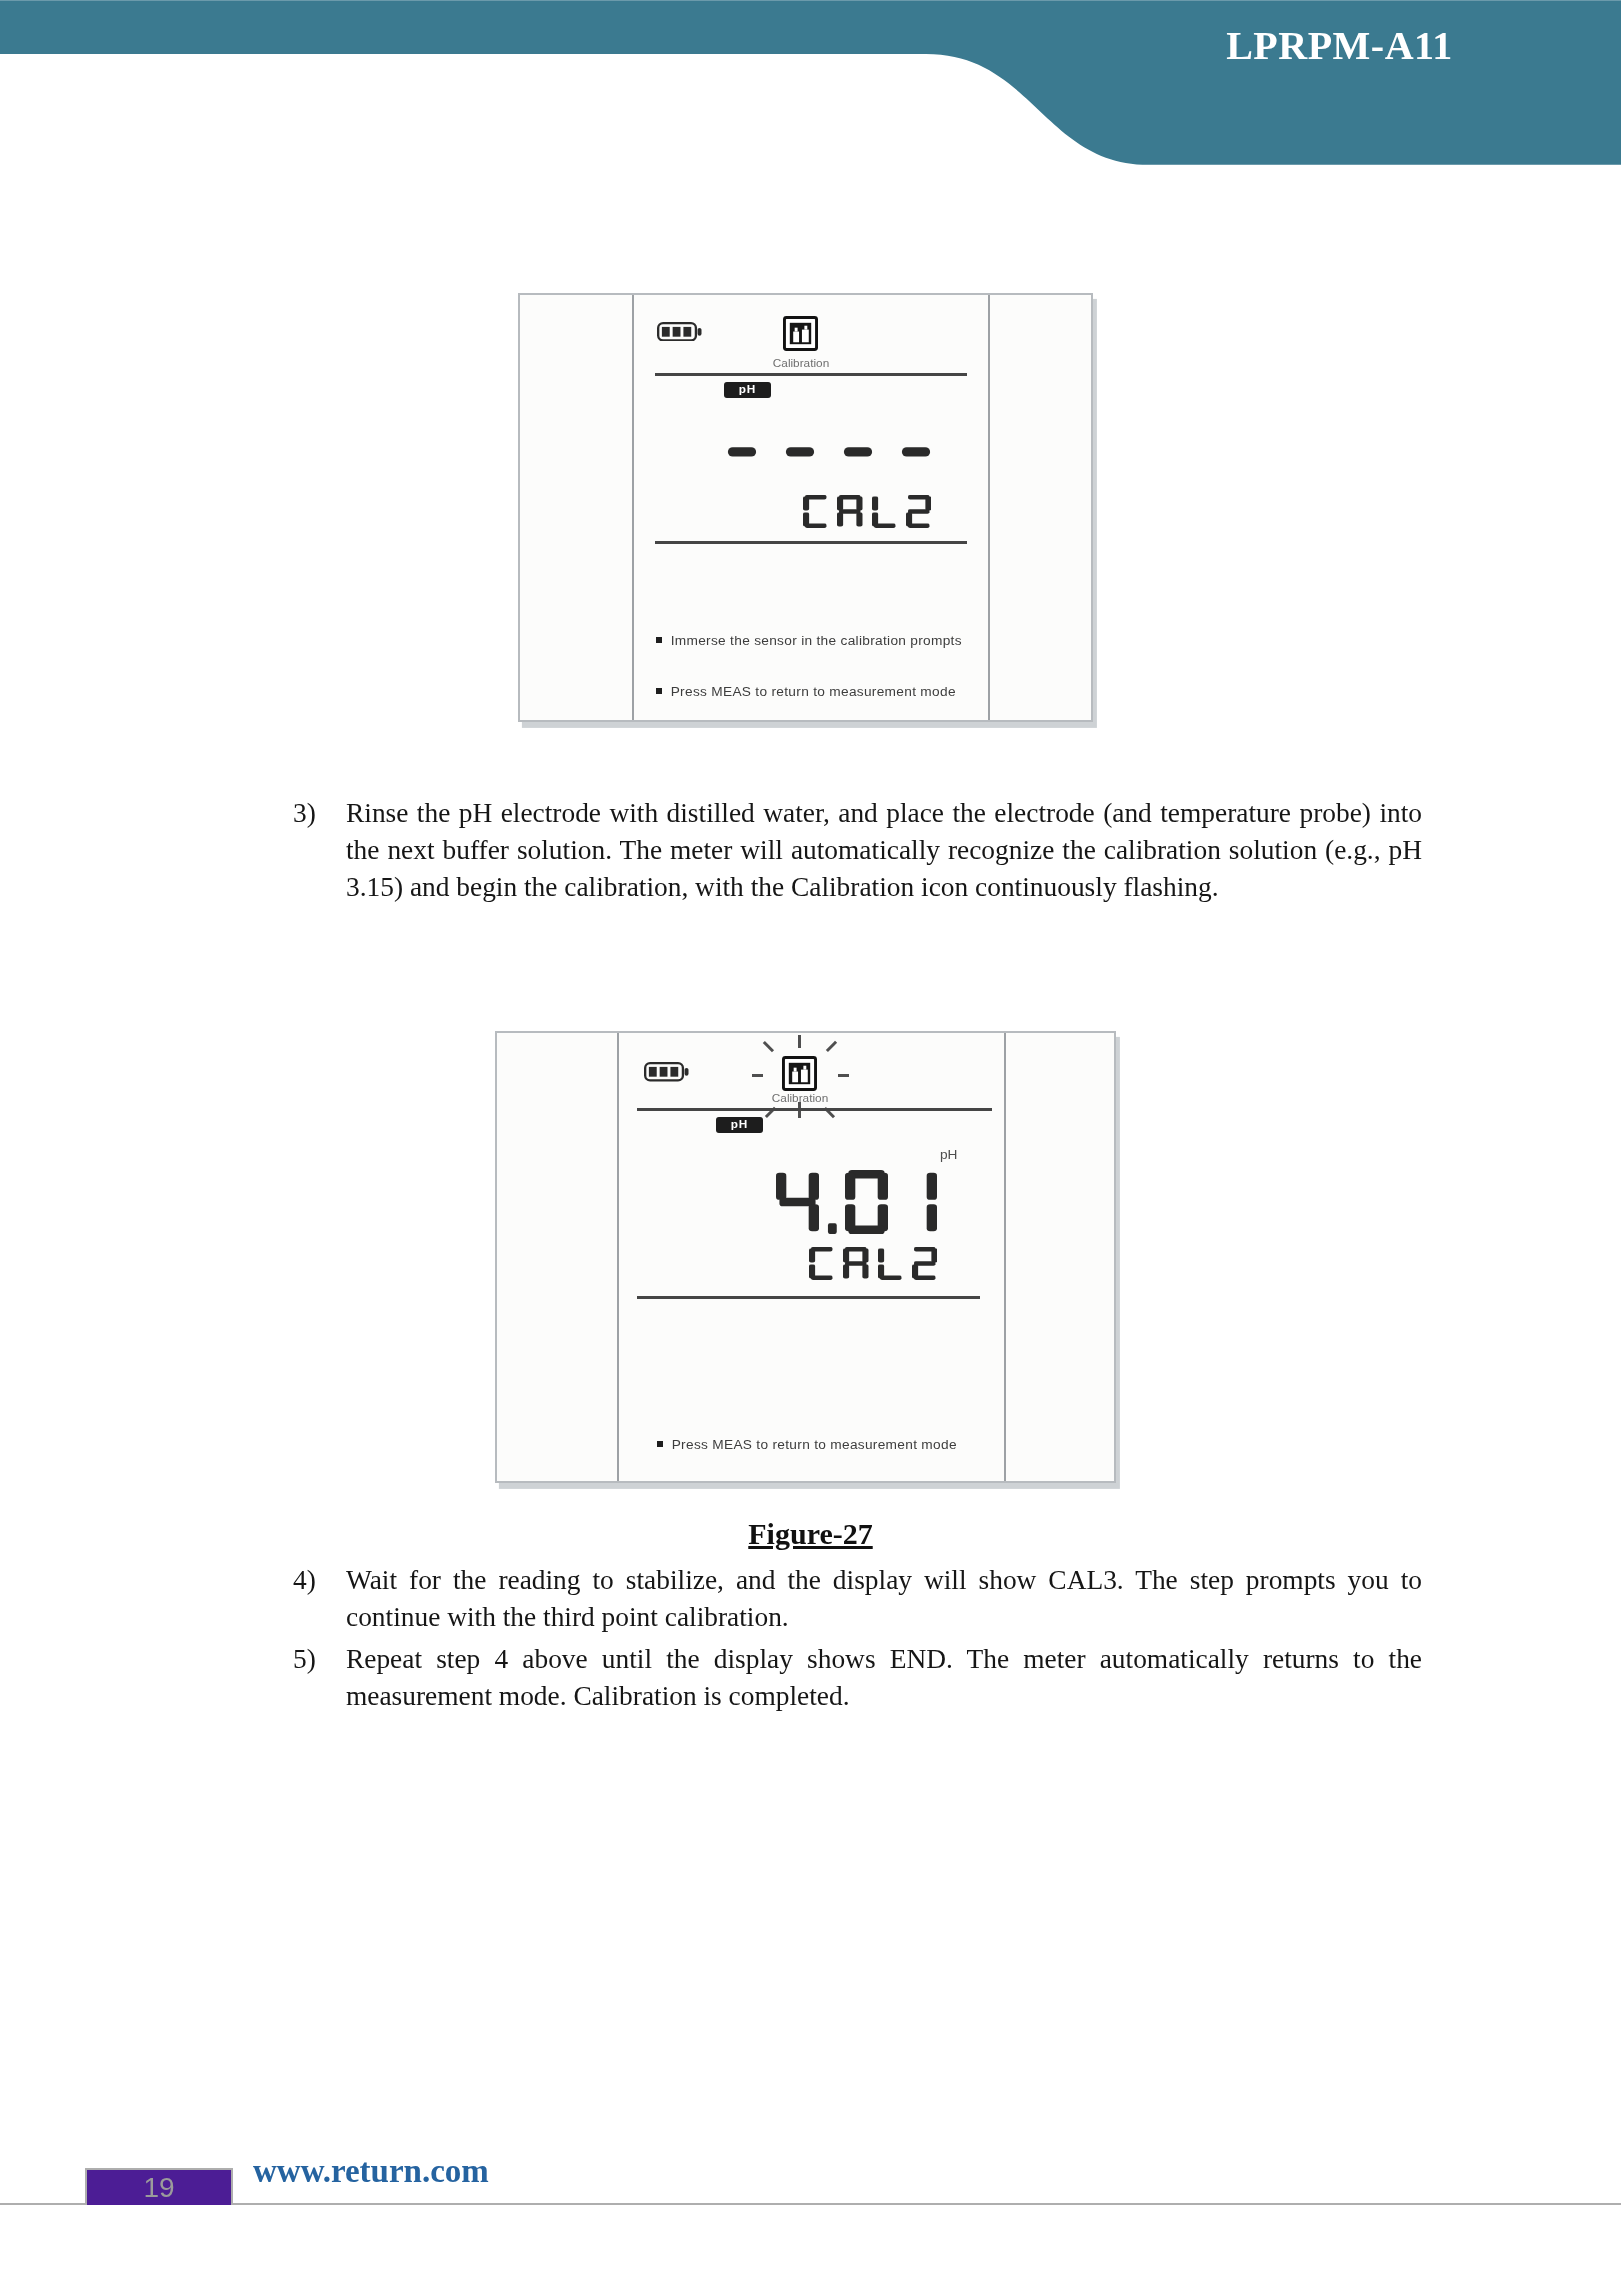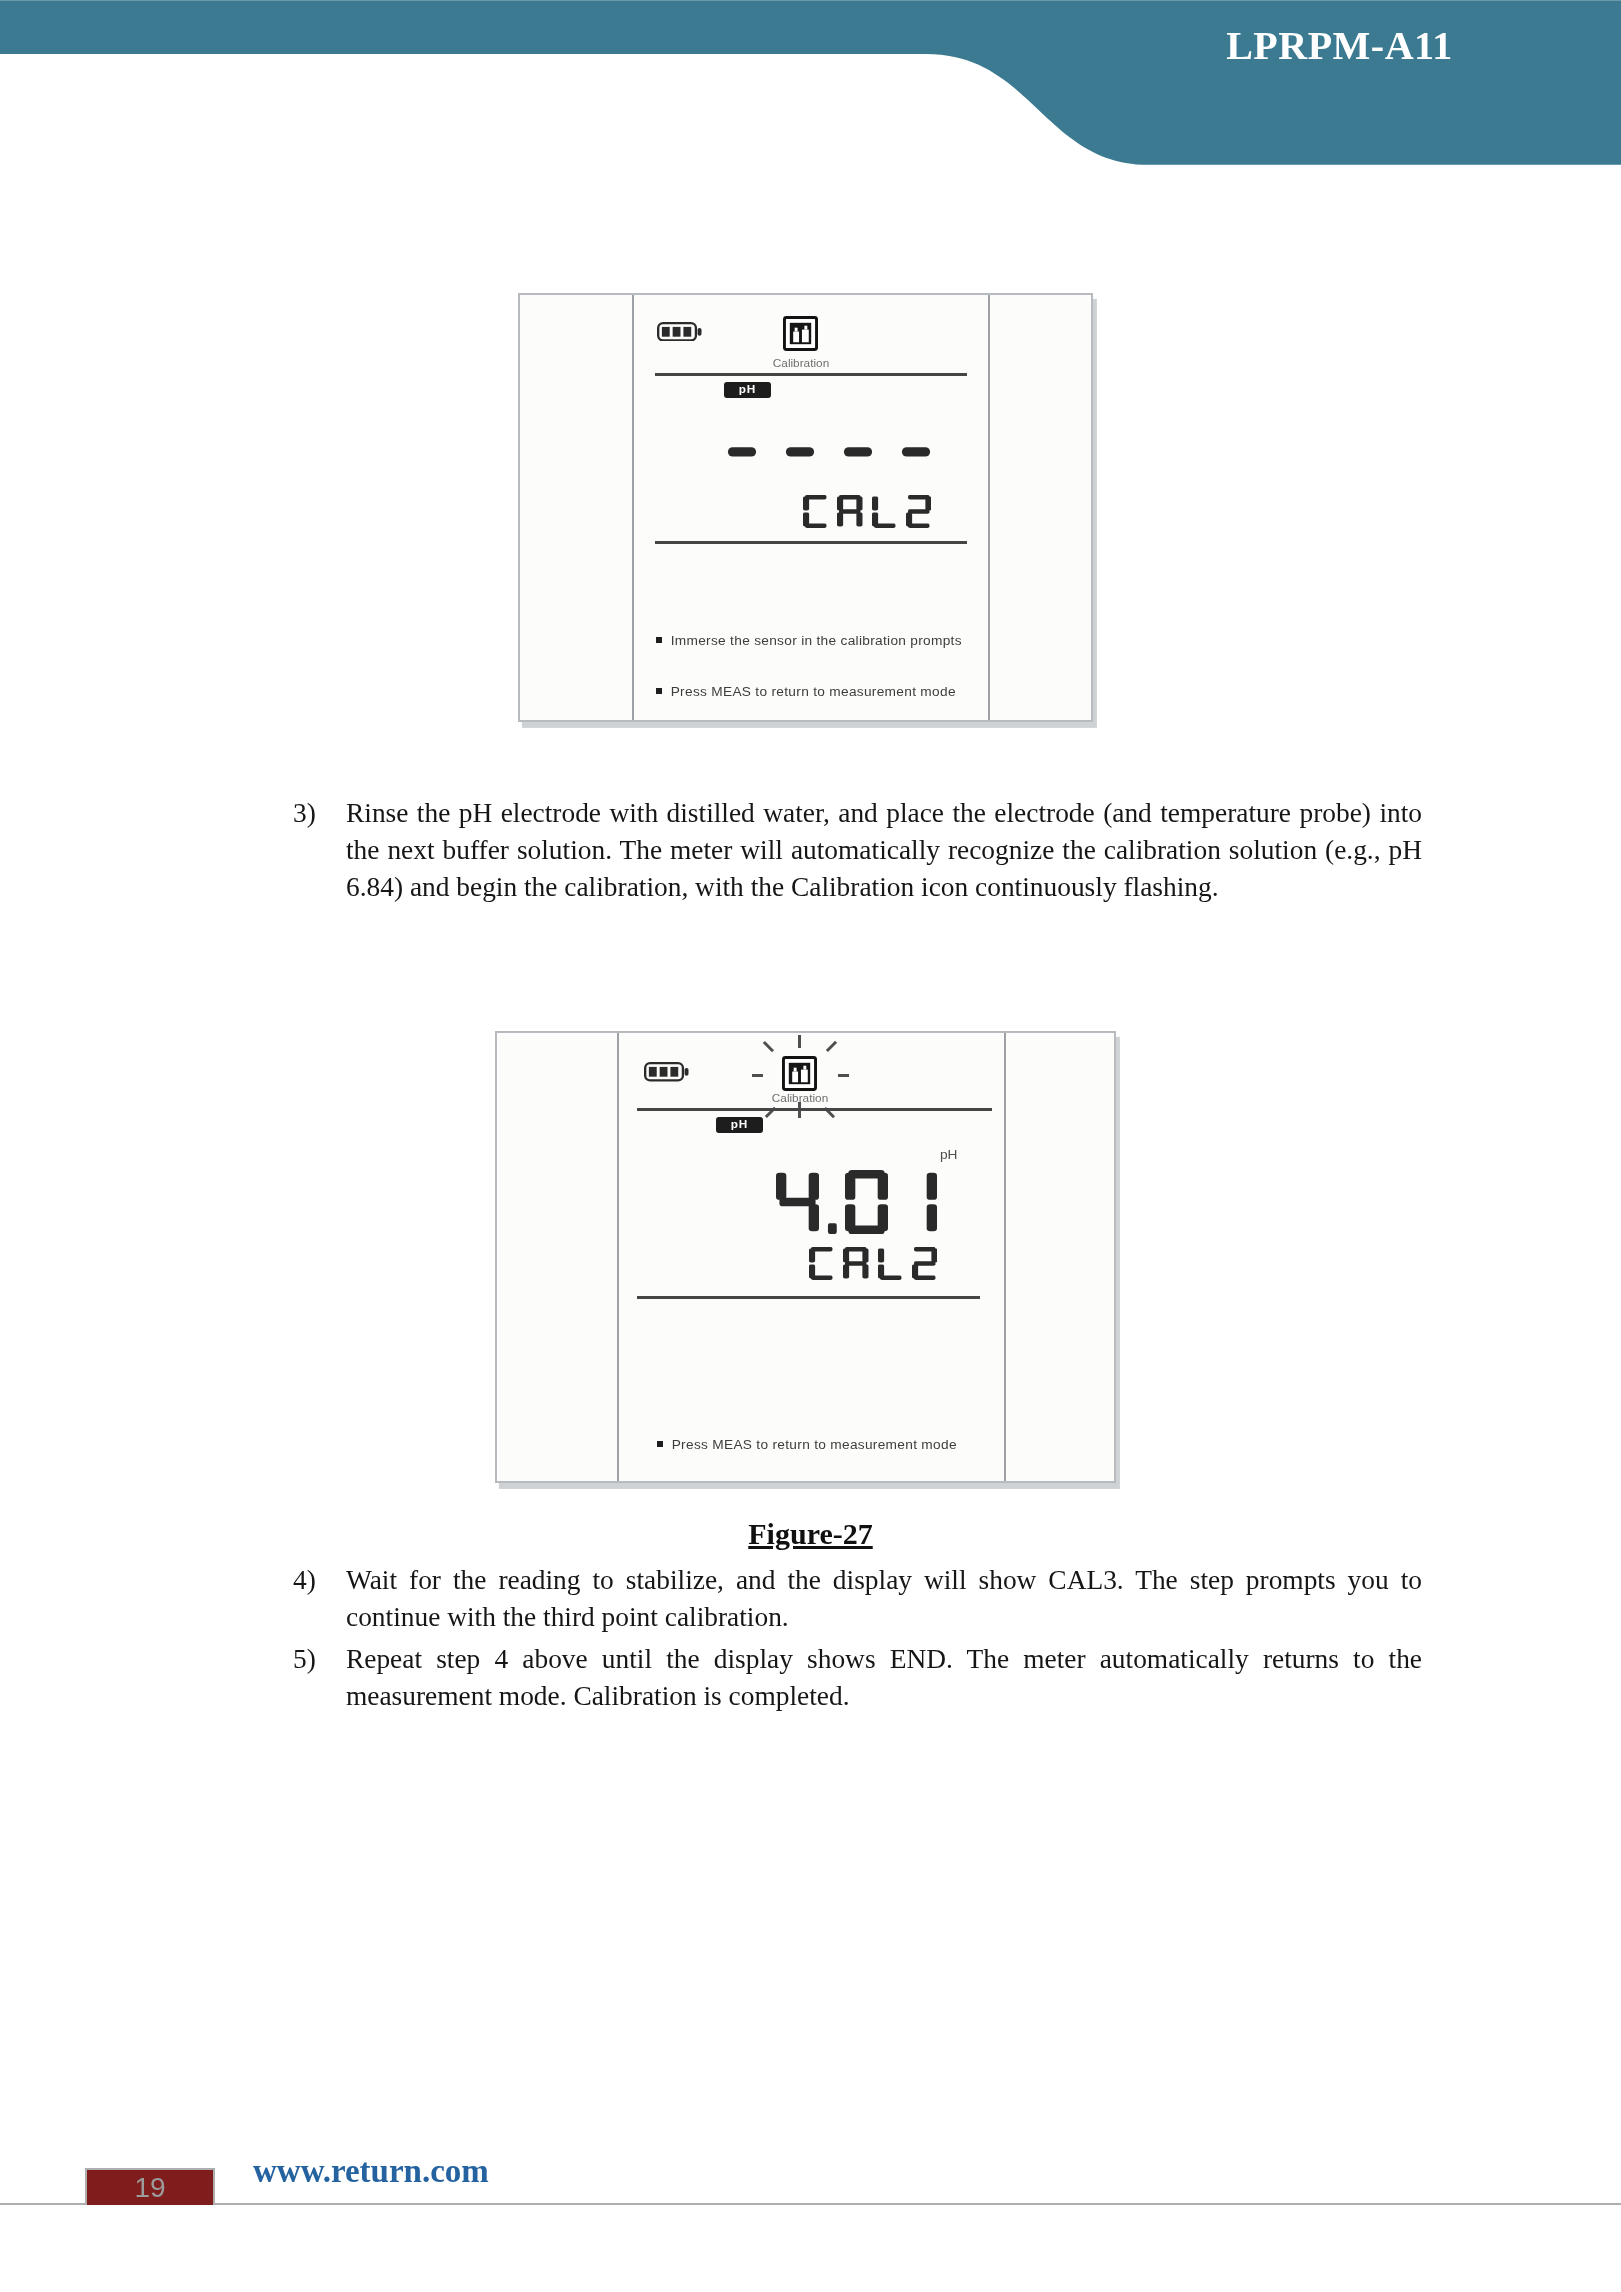--- a/index.html
+++ b/index.html
@@ -83,22 +83,22 @@
   .steps-block .step-row {
     display:flex; font-size:27.4px; line-height:37px; color:#161616;
   }
   .steps-block .step-row + .step-row { margin-top:4.9px; }
   .step-num { width:53px; flex:none; }
   .step-text { flex:1; text-align:justify; }
 
   
   .footer-line { position:absolute; top:2203px; left:0; width:1621px; height:2px; background:#aeaeae; }
   .page-tab {
-    position:absolute; left:85px; top:2168px; width:130px; height:37px;
-    background:#7f1d1d; border:2px solid #aeaeae; border-bottom:none;
+    position:absolute; left:85px; top:2168px; width:148px; height:37px;
+    background:#4c1d95; border:2px solid #aeaeae; border-bottom:none;
     box-sizing:border-box; display:flex; align-items:flex-end; justify-content:center;
   }
   .page-tab span {
     font-family:"Liberation Sans", sans-serif; font-size:28px; color:#9b9b9b;
     line-height:1; margin-bottom:2.9px;
   }
   .website {
     position:absolute; left:253px; top:2153px;
     font-family:"Liberation Serif", serif; font-weight:bold; font-size:33px;
     color:#2563a0; text-decoration:none; line-height:1.1;
@@ -196,21 +196,21 @@
       <span class="bullet"></span><span>Immerse the sensor in the calibration prompts</span>
     </div>
     <div class="note-line" style="left:136px; top:389px;">
       <span class="bullet"></span><span>Press MEAS to return to measurement mode</span>
     </div>
   </div>
 
 
   <div class="step" style="top:795px;">
     <span class="step-num">3)</span>
-    <div class="step-text">Rinse the pH electrode with distilled water, and place the electrode (and temperature probe) into the next buffer solution. The meter will automatically recognize the calibration solution (e.g., pH 6.84) and begin the calibration, with the Calibration icon continuously flashing.</div>
+    <div class="step-text">Rinse the pH electrode with distilled water, and place the electrode (and temperature probe) into the next buffer solution. The meter will automatically recognize the calibration solution (e.g., pH 3.15) and begin the calibration, with the Calibration icon continuously flashing.</div>
   </div>
 
   <div class="panel" style="left:495px; top:992px; width:621px; height:452px;">
     <div class="lcd-divider" style="left:120px;"></div>
     <div class="lcd-divider" style="left:507px;"></div>
 
     <div class="abs battery-icon" style="left:147px; top:29px;">
       <svg width="45" height="19.6" viewBox="0 0 46 20">
         <rect x="1.2" y="1.2" width="38.6" height="17.6" rx="5" fill="none" stroke="#2b2b2b" stroke-width="2.4"></rect>
         <rect x="5" y="5" width="8" height="10" fill="#2b2b2b"></rect>

